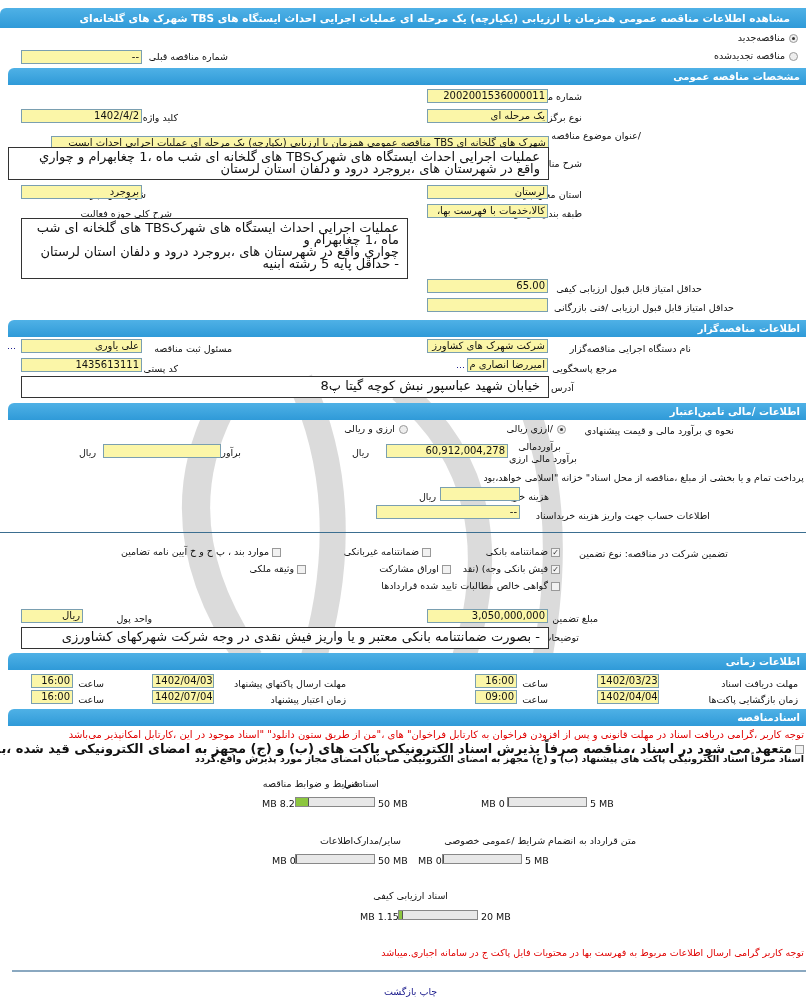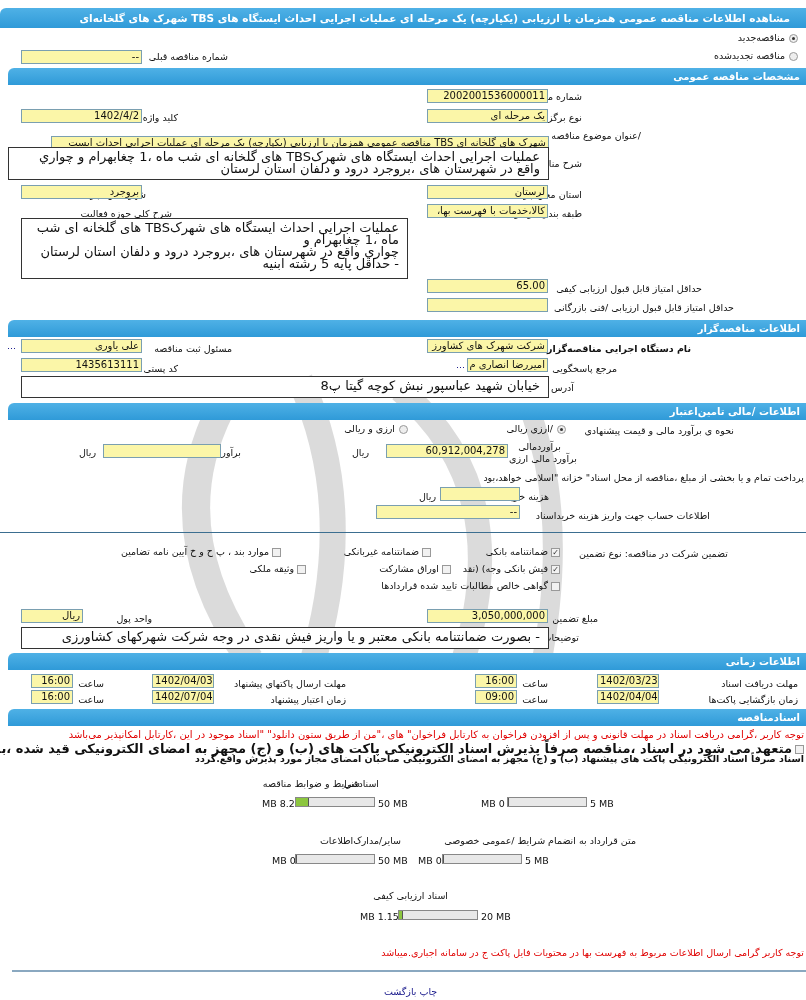--- a/index.html
+++ b/index.html
@@ -76,21 +76,21 @@
   <div>- حداقل پایه 5 رشته ابنیه</div>
 </div>
 
 <div class="lbl" style="right:104px; top:283px;">حداقل امتیاز قابل قبول ارزیابی کیفی</div>
 <div class="fld ltr" style="left:427px; top:279px; width:121px;">65.00</div>
 <div class="lbl" style="right:72px; top:302px;">حداقل امتیاز قابل قبول ارزیابی /فنی بازرگانی</div>
 <div class="fld" style="left:427px; top:298px; width:121px;"></div>
 
 <div class="bar" style="top:320px;">اطلاعات مناقصه‌گزار</div>
 
-<div class="lbl" style="right:115px; top:343px;font-weight:bold;">نام دستگاه اجرایی مناقصه‌گزار</div>
+<div class="lbl" style="right:115px; top:343px;">نام دستگاه اجرایی مناقصه‌گزار</div>
 <div class="fld" style="left:427px; top:339px; width:121px;">شرکت شهرک های کشاورز</div>
 <div class="lbl" style="right:574px; top:343px;">مسئول ثبت مناقصه</div>
 <div class="fld" style="left:21px; top:339px; width:121px;">علی یاوری</div>
 <a class="abs link" style="left:7px; top:340px;">...</a>
 
 <div class="lbl" style="right:189px; top:363px;">مرجع پاسخگویی</div>
 <div class="fld" style="left:467px; top:358px; width:81px;">امیررضا انصاری م</div>
 <a class="abs link" style="left:456px; top:359px;">...</a>
 <div class="lbl" style="right:628px; top:363px;">کد پستی</div>
 <div class="fld ltr" style="left:21px; top:358px; width:121px;">1435613111</div>

